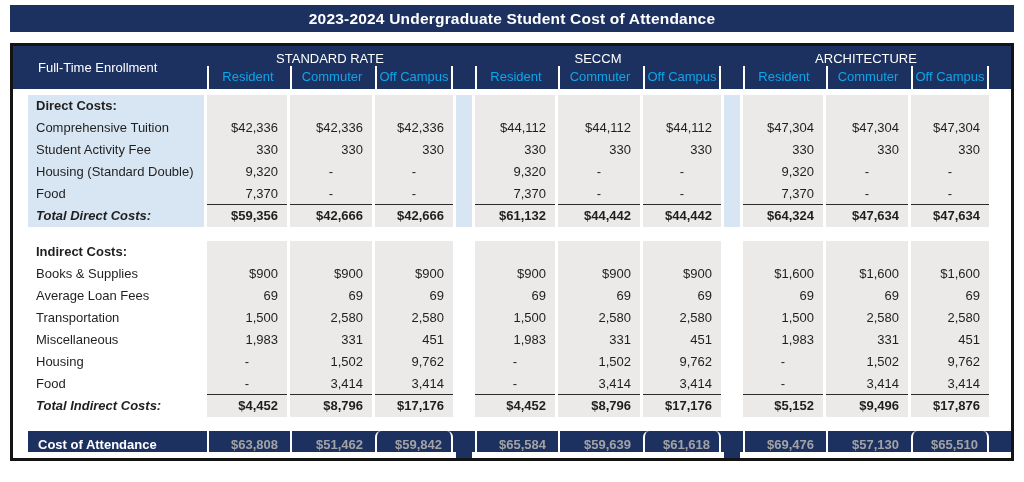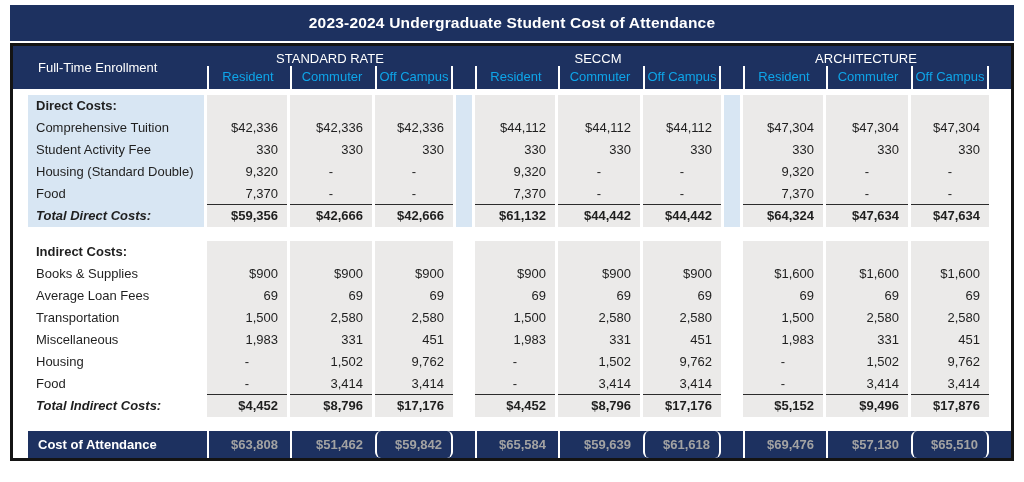--- a/index.html
+++ b/index.html
@@ -2,21 +2,21 @@
 <html><head>
 <meta charset="utf-8">
 <style>
   html,body{margin:0;padding:0;background:#fff;}
   .page{
     position:relative;width:1024px;height:482px;background:#ffffff;overflow:hidden;
     font-family:"Liberation Sans", sans-serif;color:#1f1f1f;
   }
   
   .title-bar{
-    position:absolute;left:10px;right:10px;top:5px;height:36px;
+    position:absolute;left:10px;right:10px;top:5px;height:27px;
     background:#1d3160;color:#ffffff;font-size:15.5px;font-weight:bold;
     display:flex;align-items:center;justify-content:center;letter-spacing:.2px;
   }
   
   .frame{
     position:absolute;left:10px;right:10px;top:43px;height:412px;
     border:3px solid #141414;background:#ffffff;
   }
   
   .grid{
@@ -57,21 +57,21 @@
     background:#ebeae9;font-size:13px;line-height:22px;text-align:right;
     padding-right:9px;white-space:nowrap;
   }
   .heading{font-weight:bold;}
   .total-lbl{font-weight:bold;font-style:italic;}
   .bold{font-weight:bold;}
   .dash{text-align:center;padding-right:0;}
   .rule{border-bottom:1px solid #2b2b2b;}
   
   .tfoot{
-    margin-left:15px;background:#1d3160;height:27px;grid-auto-rows:27px;
+    margin-left:15px;background:#1d3160;height:21px;grid-auto-rows:27px;
   }
   .flabel{
     color:#fff;font-size:13px;font-weight:bold;line-height:27px;padding-left:10px;
   }
   .fval{
     color:#a3a3a3;font-size:13px;font-weight:bold;line-height:27px;text-align:right;
     padding-right:9px;border-left:2px solid #fff;
   }
   .fval.g-end{border-right:2px solid #fff;border-radius:6px;}
   .fsp{background:#1d3160;}

